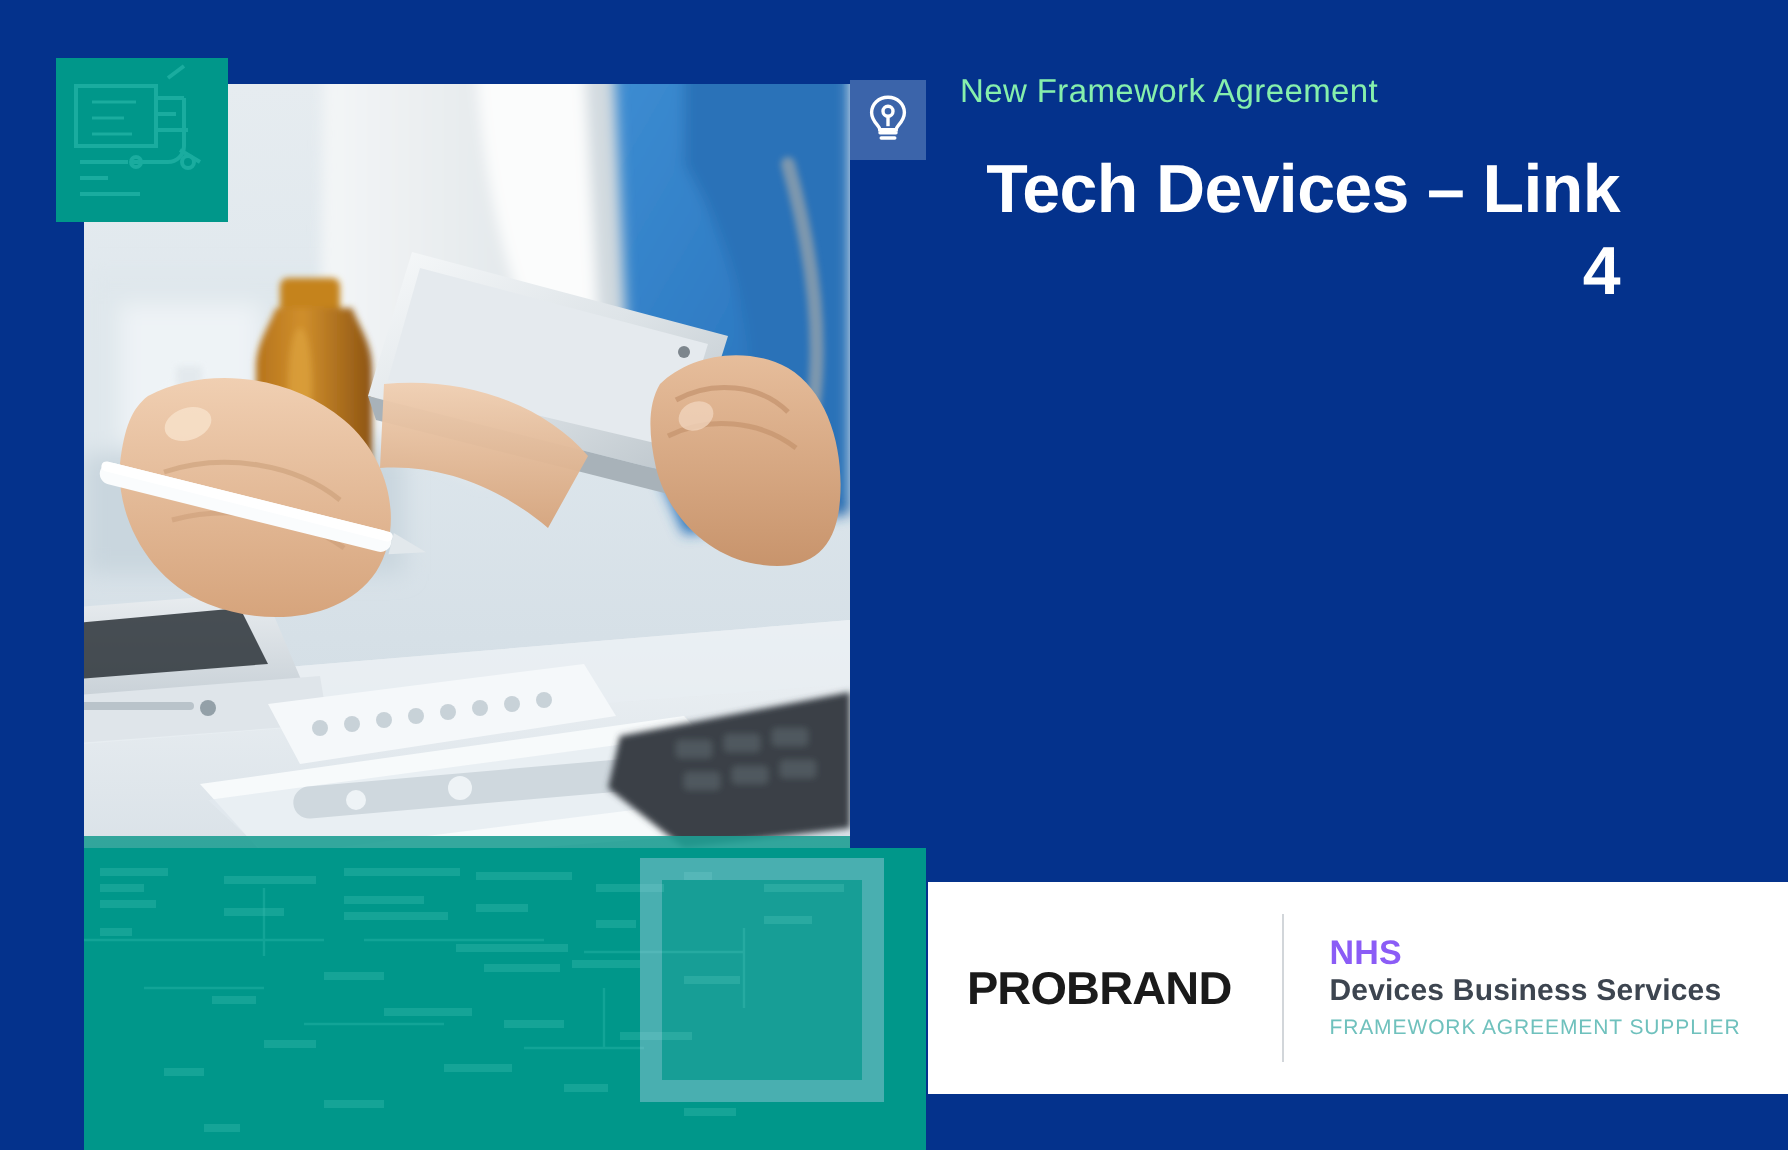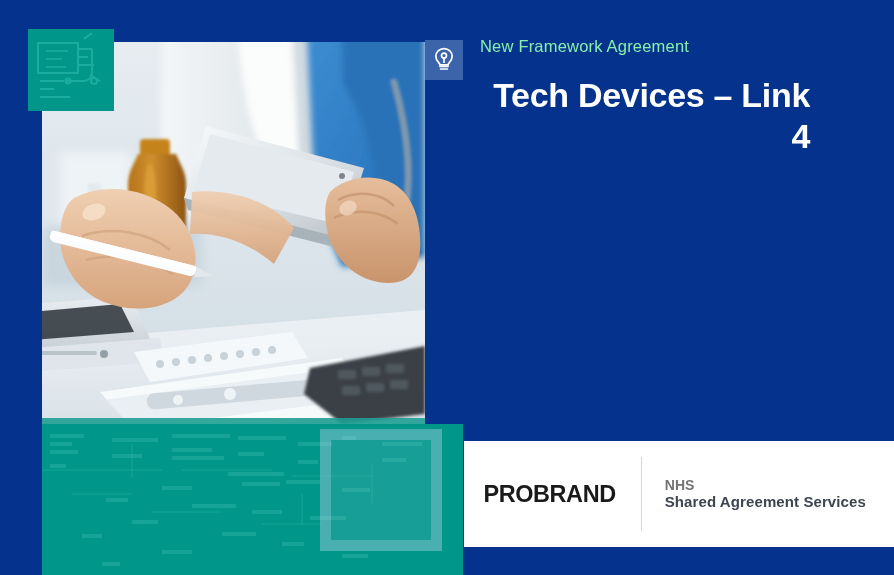--- a/index.html
+++ b/index.html
@@ -110,21 +110,21 @@
     transform: scaleX(1.02);
   }
   .logo-divider {
     width: 1px;
     height: 74px;
     background: #d2d6da;
     margin-right: 23px;
   }
   .nhs-block { line-height: 1.18; }
   .nhs-line1 {
-    font-size: 14px; font-weight: 700; color: #737373;
+    font-size: 17px; font-weight: 700; color: #8b5cf6;
     letter-spacing: 0.1px;
   }
   .nhs-line2 {
     font-size: 15px; font-weight: 700; color: #3d4550;
     letter-spacing: 0.1px;
   }
   .nhs-line3 {
     font-size: 10.5px; font-weight: 400; color: #6fc1bd;
     letter-spacing: 0.45px; margin-top: 3px;
   }
@@ -379,18 +379,19 @@
 
   <div class="eyebrow">New Framework Agreement</div>
   <h1 class="headline">Tech Devices – Link 4</h1>
 
   <div class="logo-card">
     <div class="logo-inner">
       <div class="probrand">PROBRAND</div>
       <div class="logo-divider"></div>
       <div class="nhs-block">
         <div class="nhs-line1">NHS</div>
-        <div class="nhs-line2">Shared Agreement Services</div>
+        <div class="nhs-line2">Devices Business Services</div>
+        <div class="nhs-line3">FRAMEWORK AGREEMENT SUPPLIER</div>
       </div>
     </div>
   </div>
 
 </div>
 
 </body></html>

